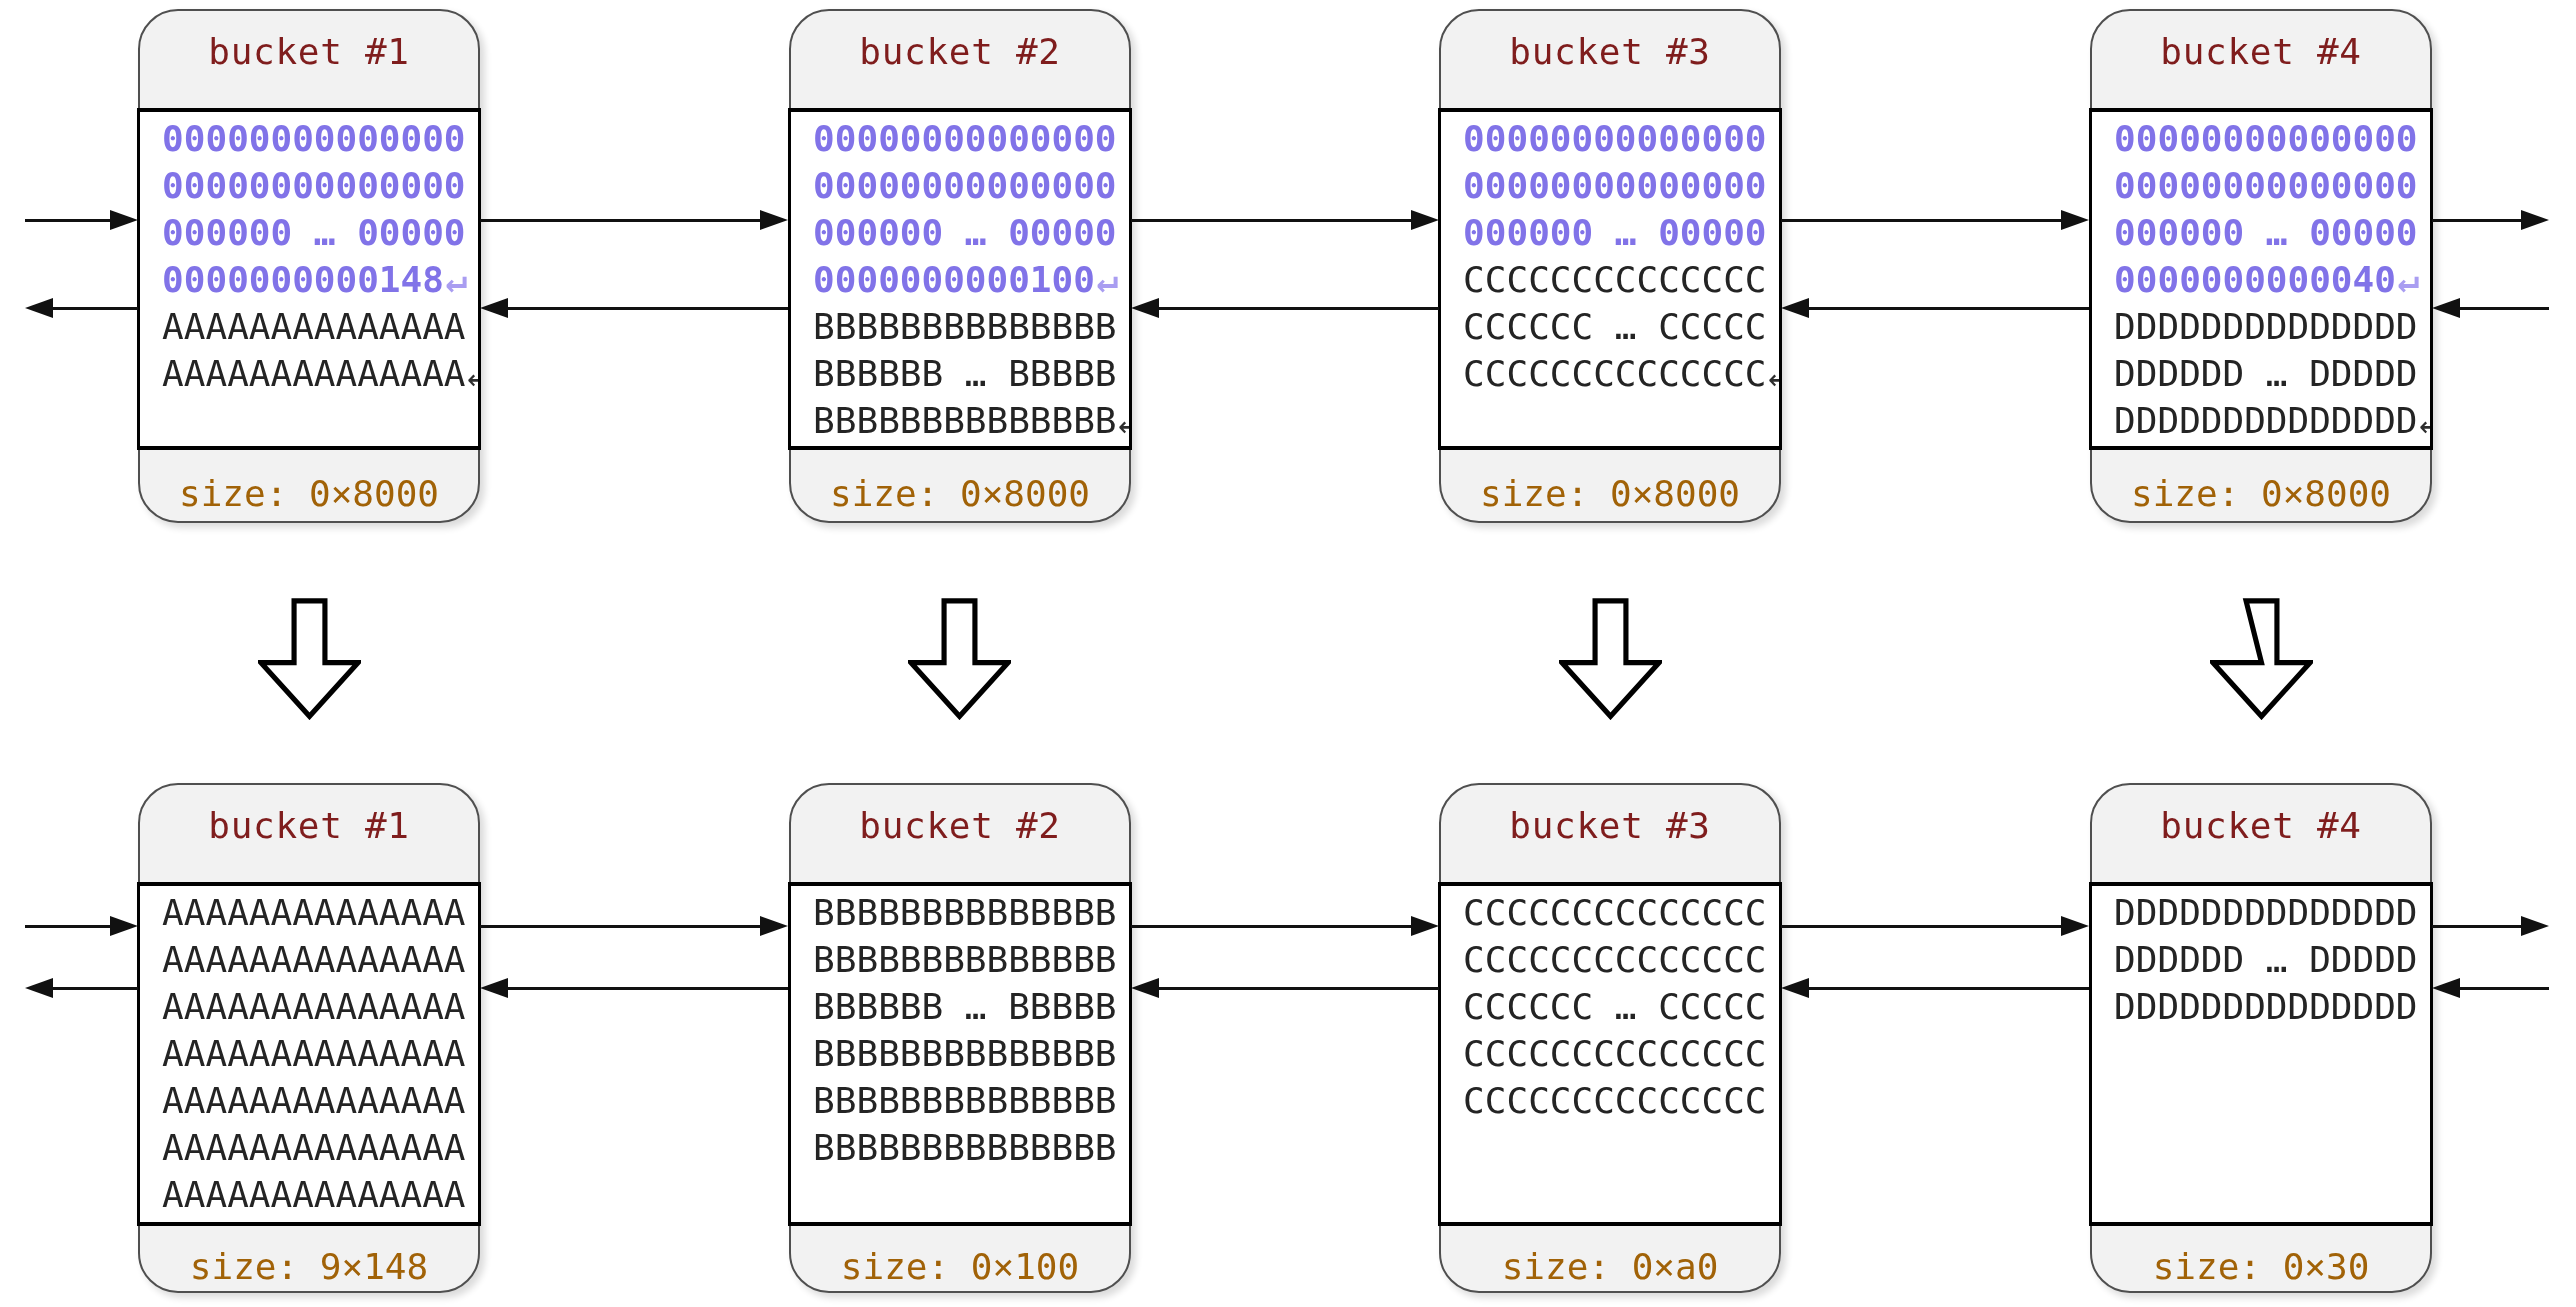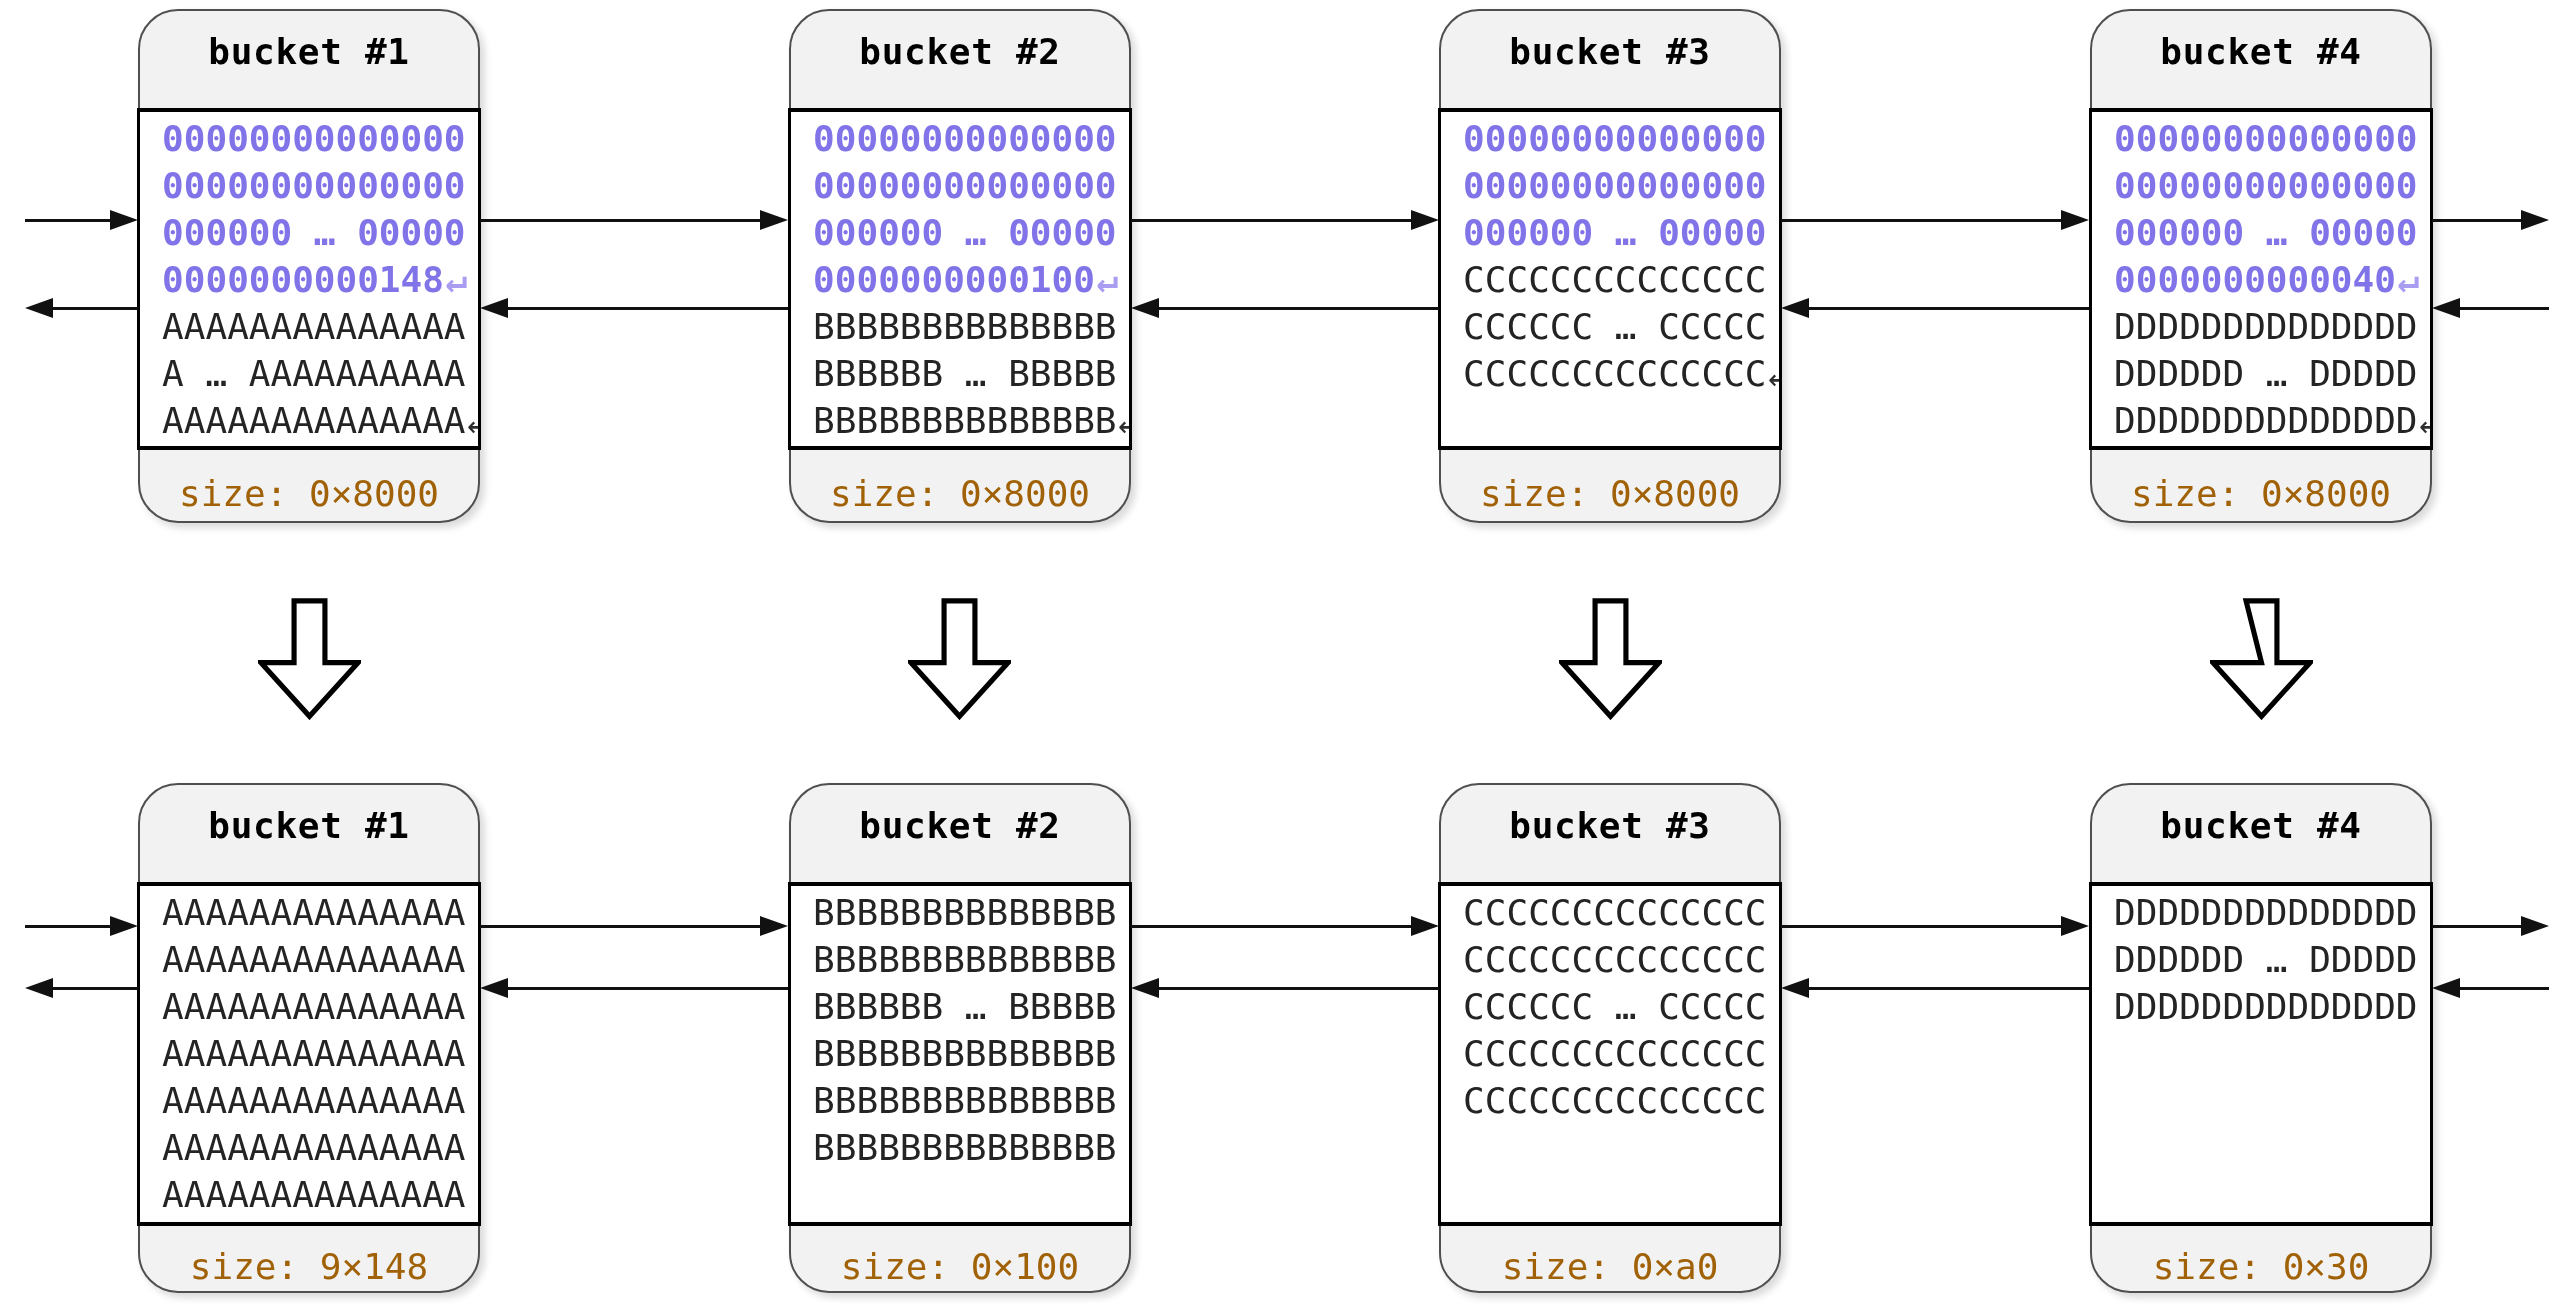--- a/index.html
+++ b/index.html
@@ -6,21 +6,21 @@
   body{width:2576px;height:1307px;position:relative;overflow:hidden;
        font-family:"DejaVu Sans Mono",monospace;}
   #stage{position:absolute;left:0;top:0;width:2576px;height:1307px;}
 
   
   .bucket{position:absolute;width:342px;box-sizing:border-box;
           border:2.9px solid #4f4f4f;border-radius:40px;background:#f2f2f2;
           display:flex;flex-direction:column;
           box-shadow:4.4px 4.4px 7.3px rgba(0,0,0,0.14);}
   .bucket .head{height:81px;display:flex;align-items:center;justify-content:center;
-          font-size:36px;color:#000000;letter-spacing:0.7px;font-weight:bold;}
+          font-size:36px;color:#7f1d1d;letter-spacing:0.7px;}
   .bucket .body{margin:16px -2.9px;background:#ffffff;box-sizing:border-box;
           border-top:4.4px solid #000;border-bottom:4.4px solid #000;
           border-left:3.7px solid #000;border-right:3.7px solid #000;
           padding:2.9px 0 0 22px;overflow:hidden;}
   .bucket .body.bt{height:342px;}
   .bucket .body.bb{height:344px;}
   .bucket .foot{flex:1;display:flex;align-items:center;justify-content:center;
           font-size:36px;color:#a16207;}
   .ln{height:47px;line-height:47px;font-size:36px;white-space:pre;}
   .ln.hex{color:#8173e8;font-weight:bold;}
@@ -53,21 +53,20 @@
   <div class="bucket" style="left:138px;top:8.8px;height:514px">
     <div class="head">
       <span>bucket #1</span>
     </div>
     <div class="body bt">
       <div class="ln hex"><span>00000000000000</span></div>
       <div class="ln hex"><span>00000000000000</span></div>
       <div class="ln hex"><span>000000 … 00000</span></div>
       <div class="ln hex"><span>0000000000148</span><span class="ret">↵</span></div>
       <div class="ln dat"><span>AAAAAAAAAAAAAA</span></div>
-      <div class="ln dat"><span>A … AAAAAAAAAA</span></div>
       <div class="ln dat"><span>AAAAAAAAAAAAAA</span><span class="ret">↵</span></div>
     </div>
     <div class="foot">
       <span>size: 0×8000</span>
     </div>
   </div>
 
   <div class="bucket" style="left:789px;top:8.8px;height:514px">
     <div class="head">
       <span>bucket #2</span>

